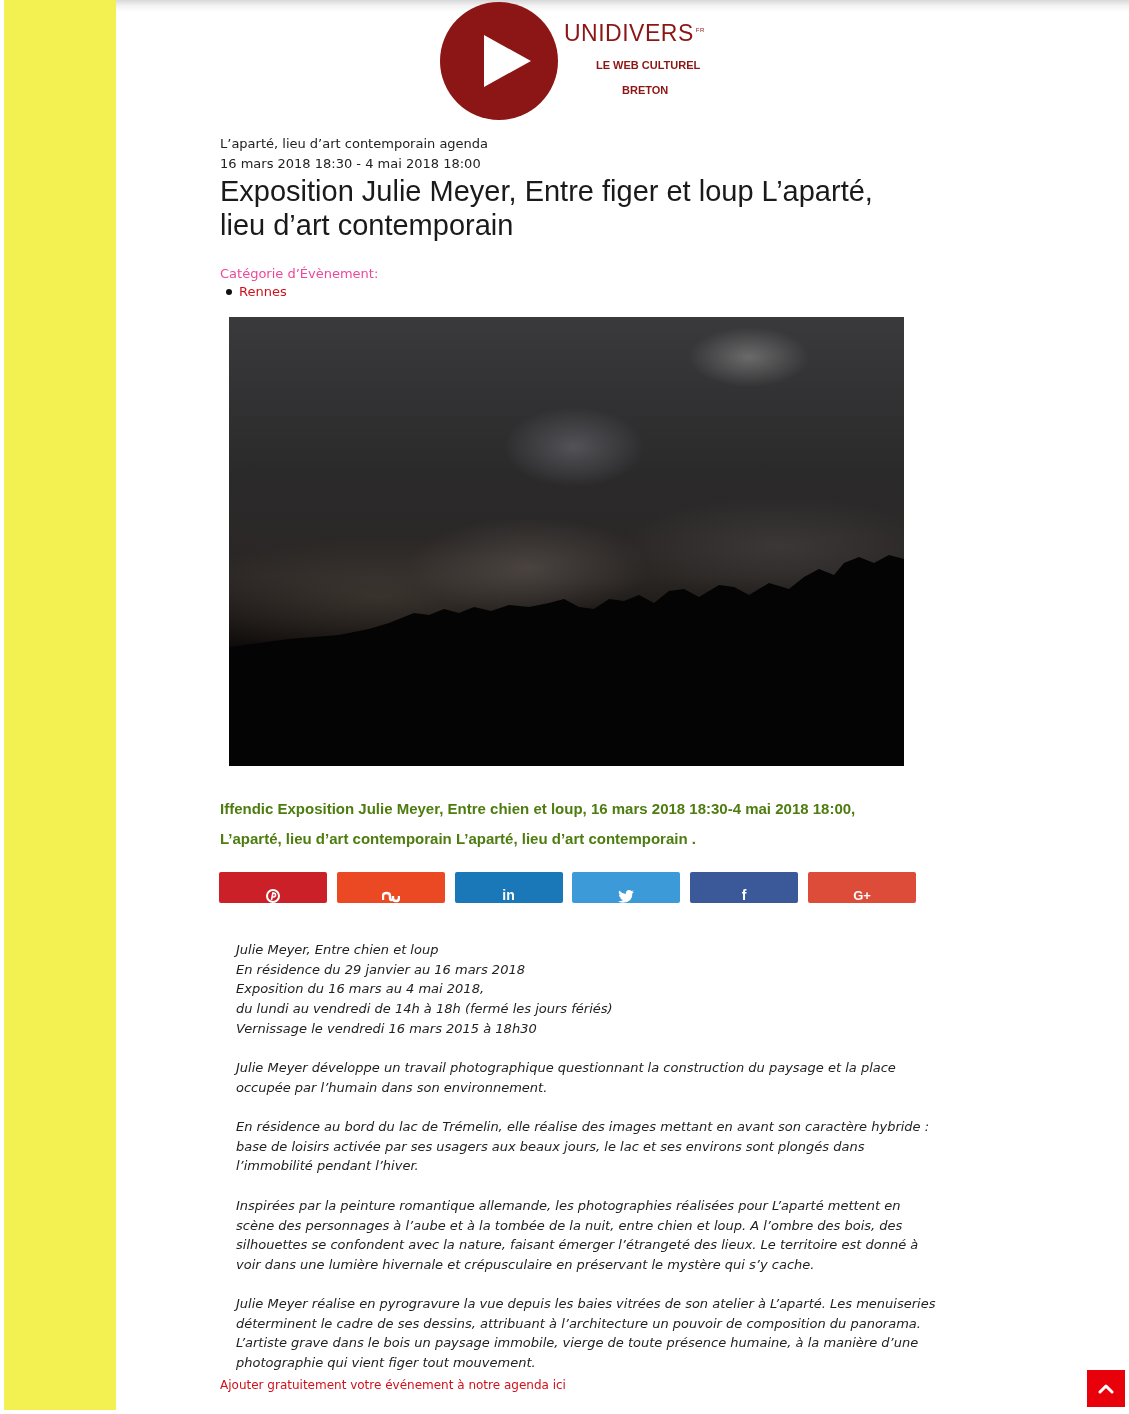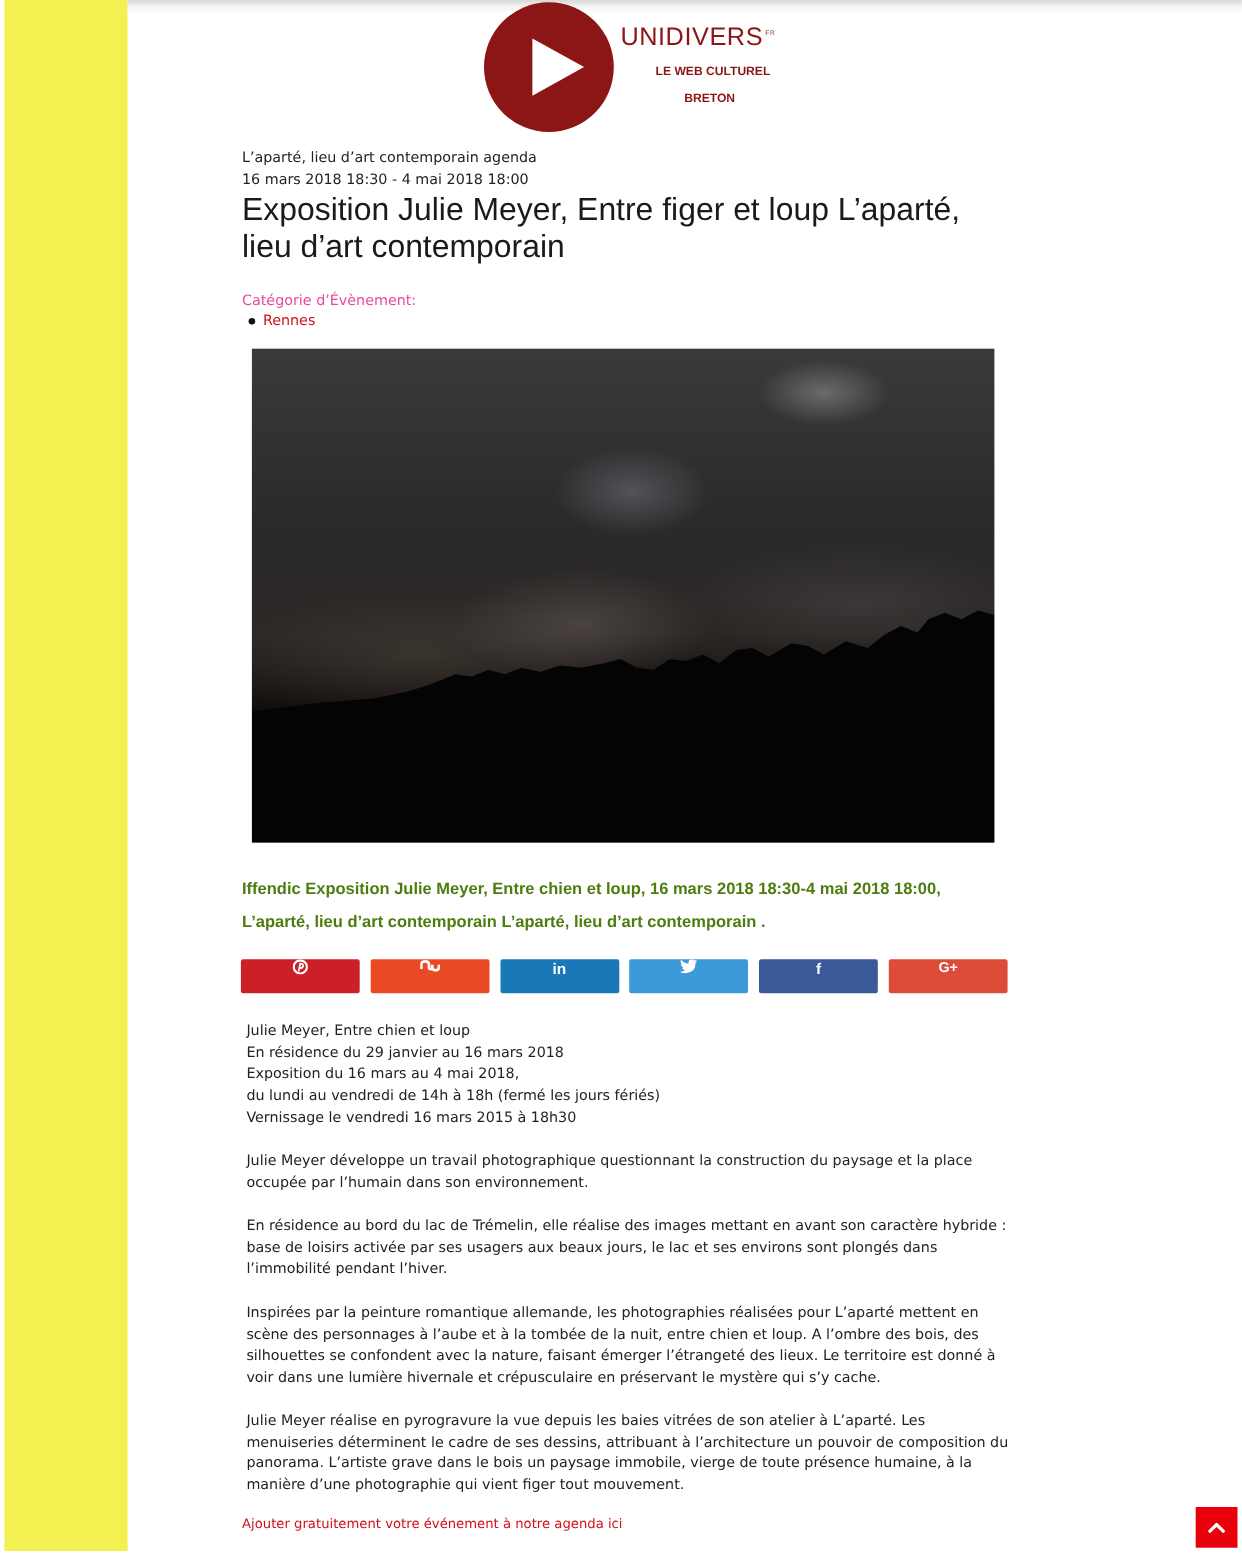--- a/index.html
+++ b/index.html
@@ -67,27 +67,27 @@
   .photo svg { position: absolute; left: 0; top: 0; }
 
   .lead {
     position: absolute; left: 220px; top: 794px; width: 700px; margin: 0;
     font-family: "Liberation Sans", sans-serif; font-weight: bold;
     font-size: 15px; line-height: 30px; color: #4d7c0f;
   }
   .share { position: absolute; left: 219px; top: 872px; display: flex; gap: 9.8px; }
   .share .btn {
     width: 108px; height: 31px; border-radius: 2px;
-    display: flex; align-items: flex-start; justify-content: center;
+    display: flex; align-items: flex-end; justify-content: center;
     color: #fff; font-weight: bold; font-size: 14px;
     font-family: "Liberation Sans", sans-serif;
   }
   .body-text {
-    position: absolute; left: 220px; width: 700px; margin: 4px;
-    font-size: 13px; line-height: 19.7px; color: #222;
+    position: absolute; left: 220px; width: 700px; margin: 16px;
+    font-size: 13px; line-height: 19.7px; color: #222; font-style: italic;
   }
   .cta { position: absolute; left: 220px; top: 1378px; font-size: 12px; color: #d0111b; text-decoration: none; }
   .to-top {
     position: absolute; left: 1087px; top: 1370px; width: 38px; height: 37px;
     background: #e8000b; display: flex; align-items: center; justify-content: center;
   }
 </style>
 </head>
 <body>
 

